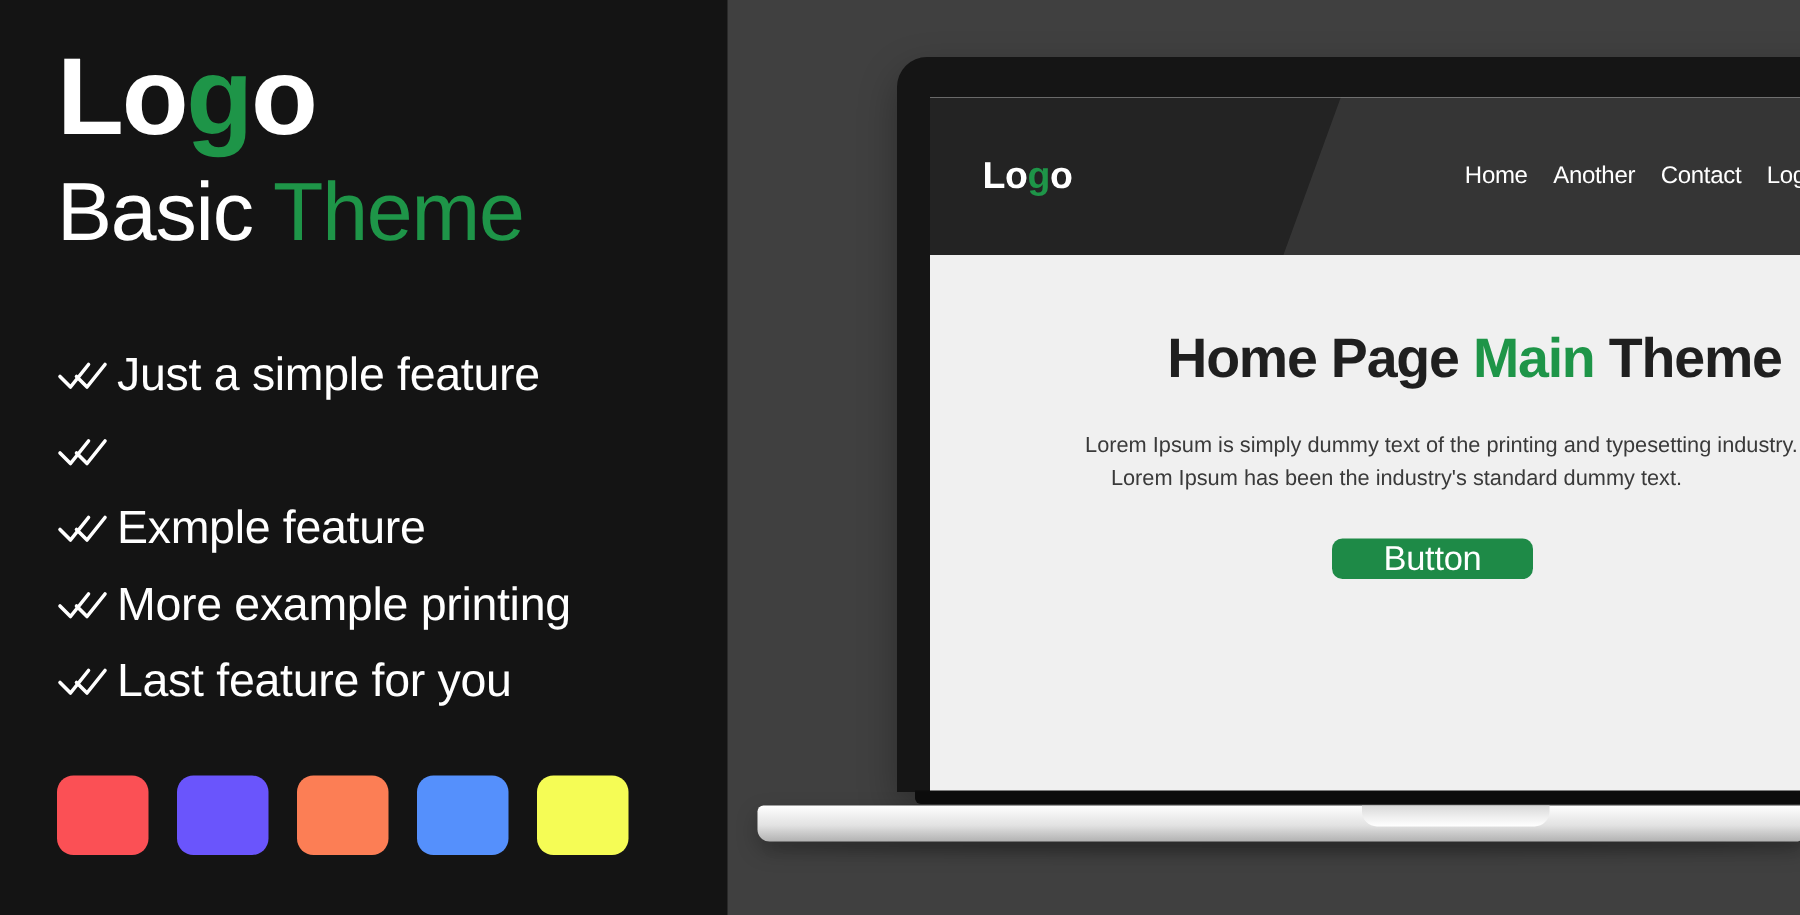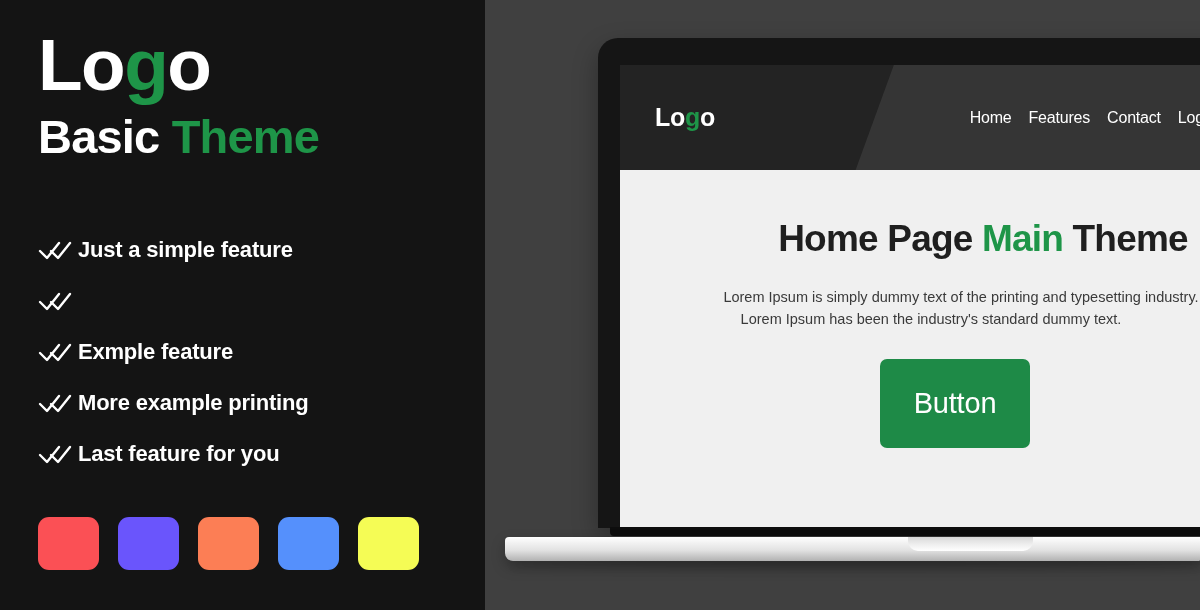--- a/index.html
+++ b/index.html
@@ -40,22 +40,22 @@
     font-size: 73px;
     font-weight: 700;
     line-height: 1.08;
     color: #ffffff;
     letter-spacing: -1.5px;
     white-space: nowrap;
   }
   .brand-logo .accent { color: #1e9548; }
 
   .brand-tagline {
-    font-size: 47px;
-    font-weight: 700;
+    font-size: 55px;
+    font-weight: 400;
     line-height: 1.12;
     color: #ffffff;
     letter-spacing: -0.8px;
     margin-top: 6px;
     white-space: nowrap;
   }
   .brand-tagline .accent { color: #1e9548; }
 
   
   #feature-list {
@@ -75,22 +75,22 @@
     width: 40px;
     flex: 0 0 40px;
     display: flex;
     align-items: center;
     justify-content: flex-start;
     color: #ffffff;
   }
   .feature-check svg { display: block; }
 
   .feature-label {
-    font-size: 22px;
-    font-weight: 700;
+    font-size: 31px;
+    font-weight: 400;
     color: #ffffff;
     letter-spacing: -0.2px;
     white-space: nowrap;
   }
 
   
   #swatch-row {
     position: absolute;
     left: 38px;
     top: 517px;
@@ -209,24 +209,24 @@
     white-space: nowrap;
     margin-left: 86px;
   }
   .hero-p-line { display: block; }
   .hero-p-line.second { margin-left: -60px; }
 
   #hero-button {
     display: inline-block;
     margin-top: 28px;
     margin-left: 74px;
-    padding: 28px 34px;
+    padding: 0 34px;
     background: #1e8a47;
     color: #ffffff;
-    font-size: 29px;
+    font-size: 23px;
     font-weight: 400;
     border: none;
     border-radius: 7px;
     letter-spacing: -0.2px;
     cursor: pointer;
   }
 
   
   #laptop-hinge {
     position: absolute;
@@ -363,21 +363,21 @@
       <div id="laptop-screen">
 
         <div id="site-navbar">
 
           <div id="screen-glare"></div>
 
           <div id="site-logo"><span>Lo</span><span class="accent">g</span><span>o</span></div>
 
           <div id="site-nav-links">
             <a class="nav-link">Home</a>
-            <a class="nav-link">Features</a>
+            <a class="nav-link">Another</a>
             <a class="nav-link">Contact</a>
             <a class="nav-link">Login</a>
           </div>
 
         </div>
 
         <div id="site-hero">
 
           <div id="hero-title"><span>Home Page </span><span class="accent">Main</span><span> Theme</span></div>
 

